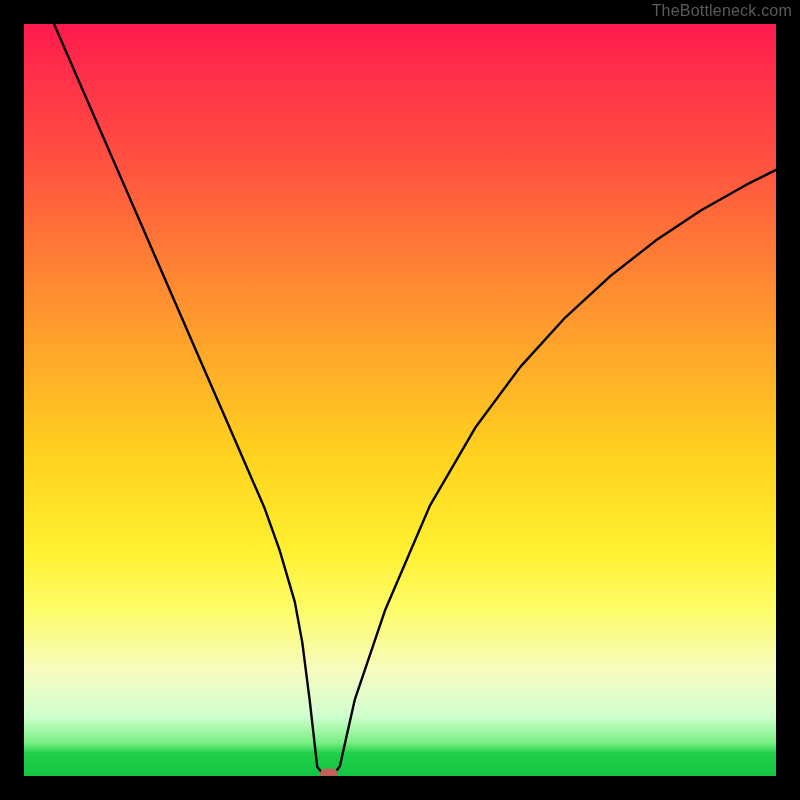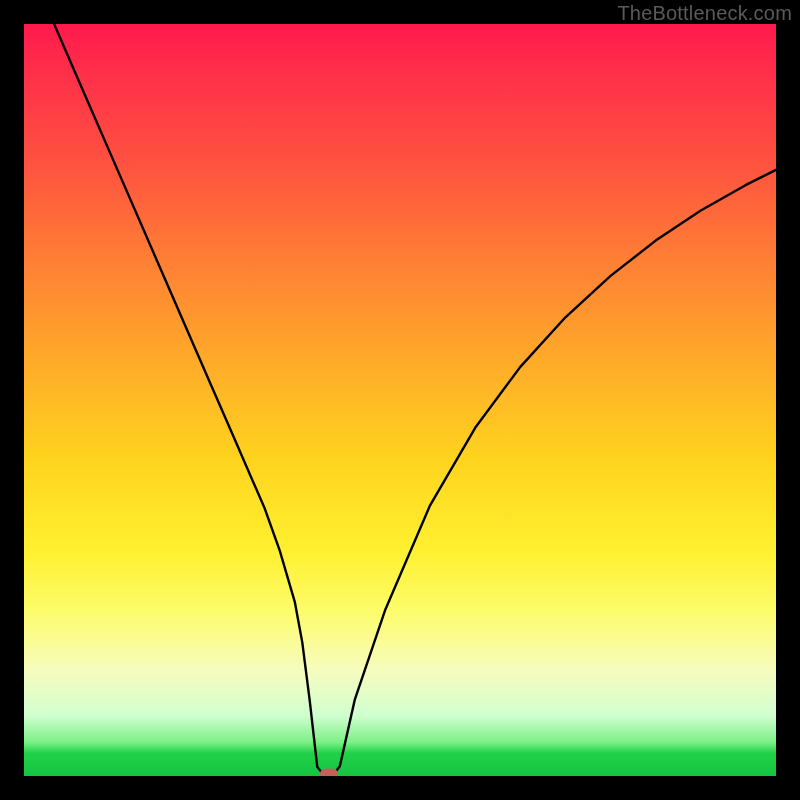--- a/index.html
+++ b/index.html
@@ -42,21 +42,21 @@
       #7cf086 95.5%,
       #20d048 97%,
       #15c542 100%
     );
   }
   .watermark {
     position: absolute;
     top: 2px;
     right: 8px;
     color: #5a5a5a;
-    font-size: 20px;
+    font-size: 16px;
     font-weight: 500;
     letter-spacing: 0.2px;
     user-select: none;
   }
   svg.curve {
     position: absolute;
     inset: 0;
     width: 100%;
     height: 100%;
   }

